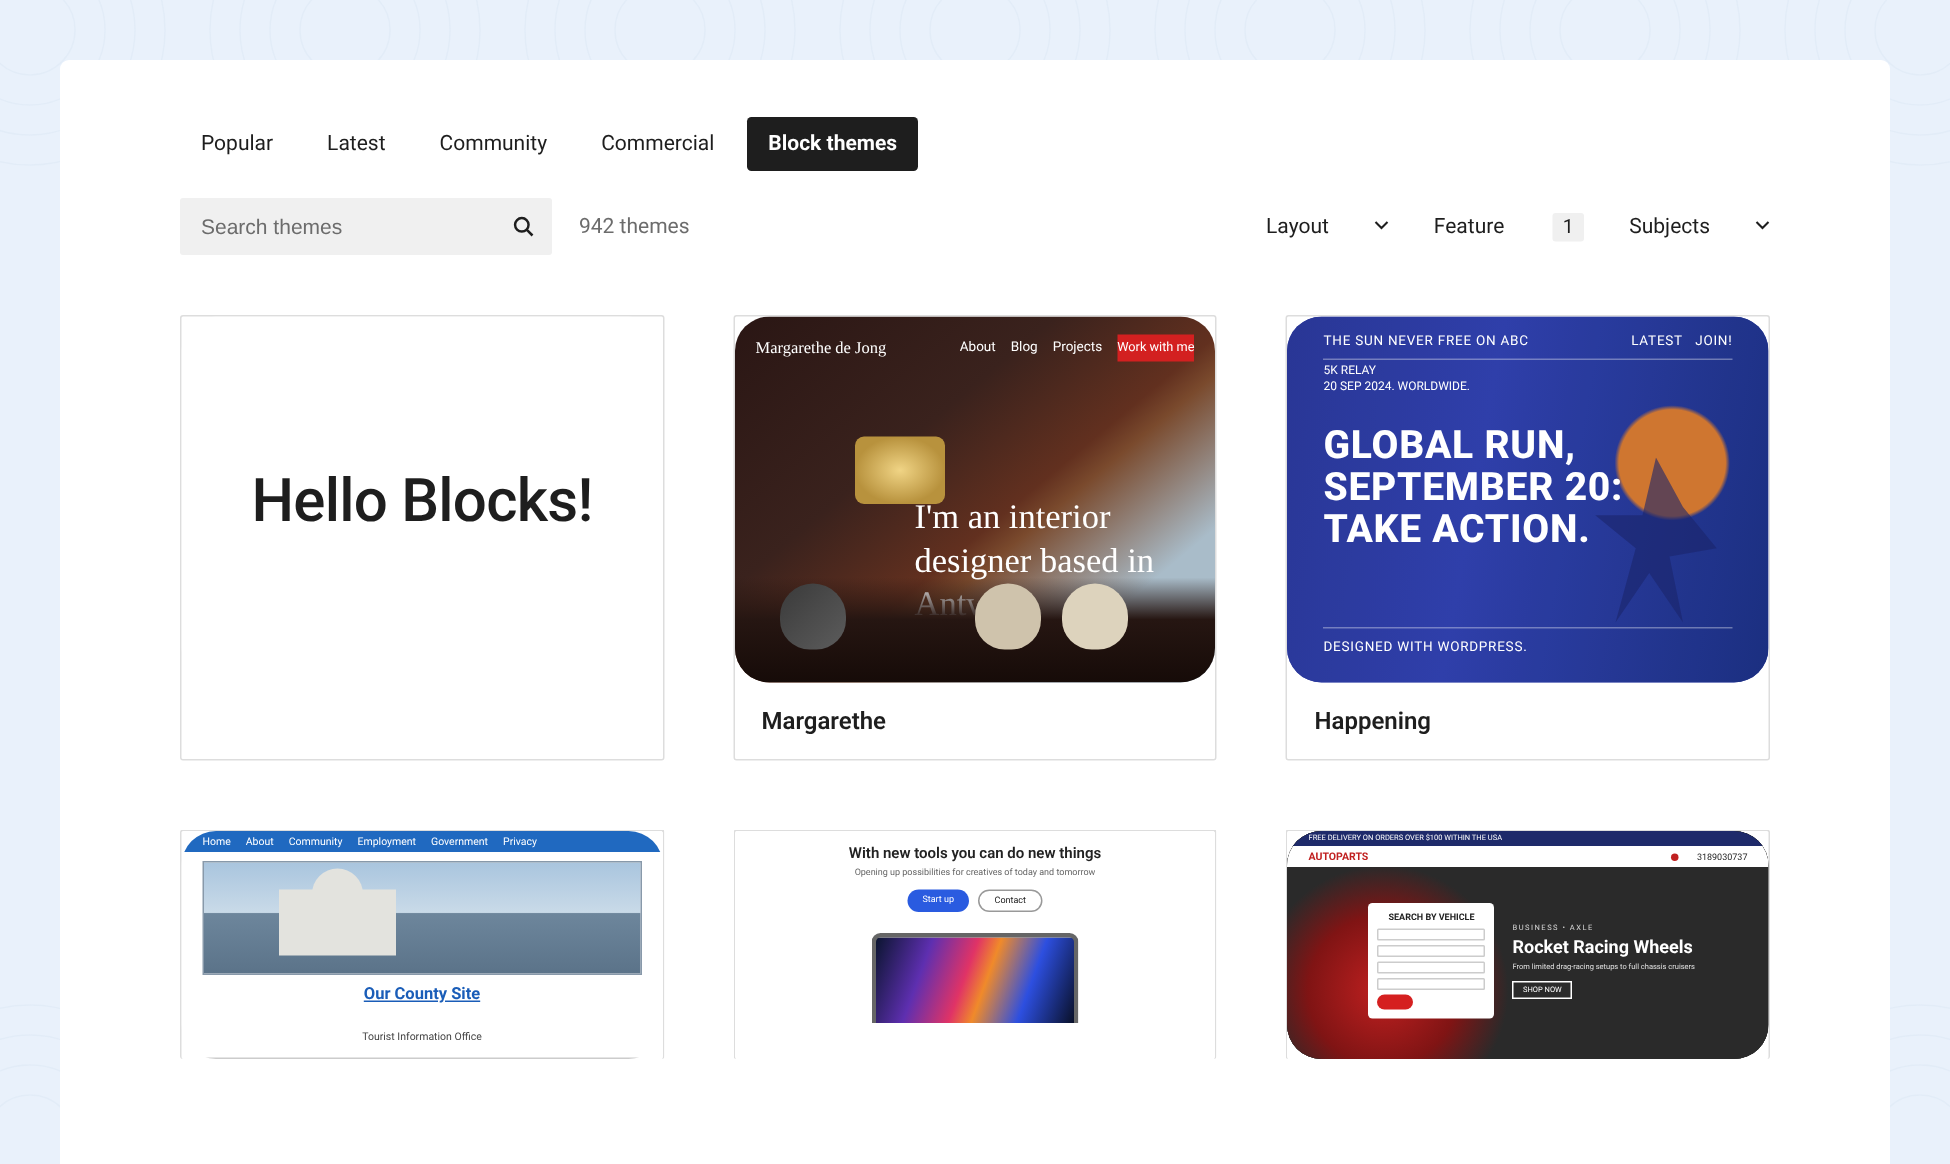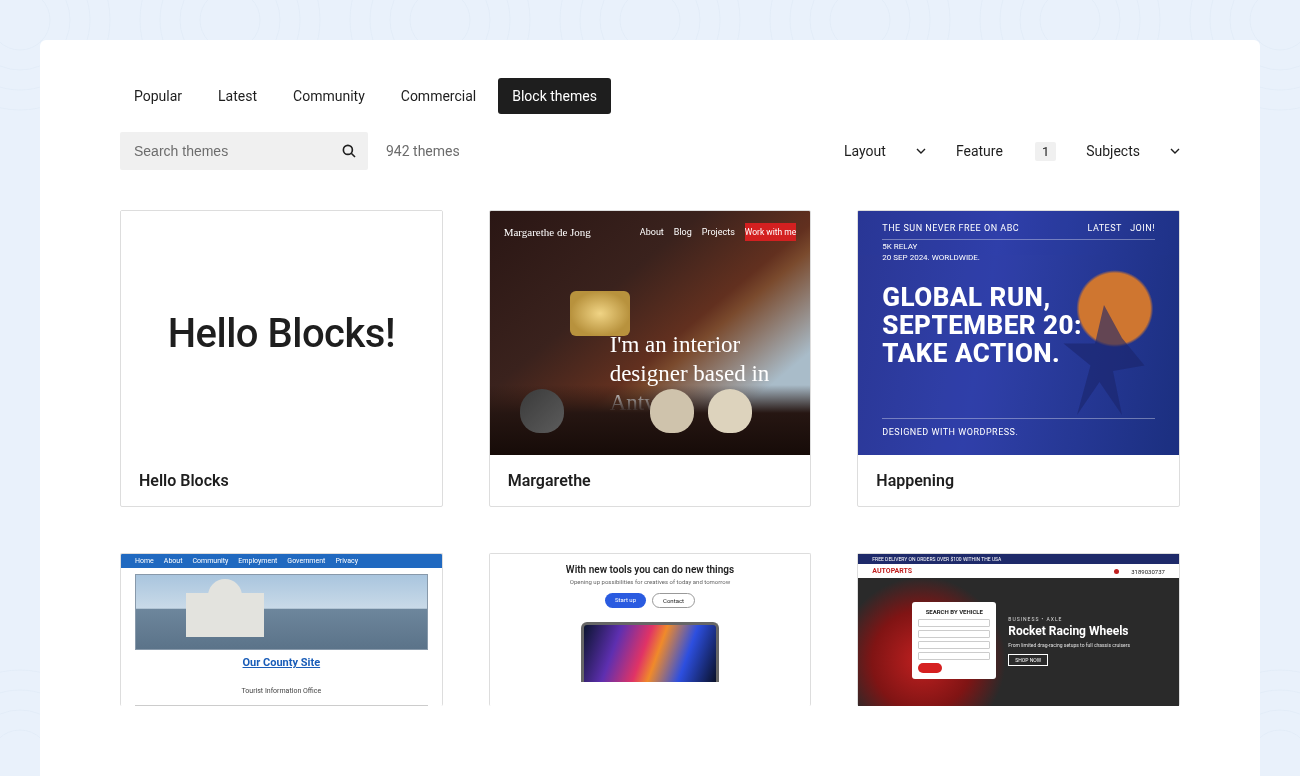--- a/index.html
+++ b/index.html
@@ -37,21 +37,21 @@
   .tab {
     font-size: 14px;
     color: #1e1e1e;
     padding: 10px 14px;
     border-radius: 3px;
     cursor: pointer;
   }
   .tab.active {
     background: #1e1e1e;
     color: #fff;
-    font-weight: 400;
+    font-weight: 700;
   }
   .toolbar {
     display: flex;
     align-items: center;
     margin-bottom: 40px;
   }
   .search-wrap {
     display: flex;
     align-items: center;
     background: #f0f0f0;
@@ -104,20 +104,21 @@
     border: 1px solid #ddd;
     border-radius: 2px;
     overflow: hidden;
     cursor: pointer;
   }
   .preview {
     height: 244px;
     position: relative;
     overflow: hidden;
     background: #fff;
+    border-radius: 23px;
   }
   .card-title-bar {
     padding: 16px 18px;
     font-size: 16px;
     font-weight: 600;
     color: #1e1e1e;
   }
 
   
   .t1 { display: flex; align-items: center; justify-content: center; background: #fff; }
@@ -335,21 +336,20 @@
       </span>
     </div>
   </div>
 
   <div class="grid">
 
     <div class="card">
       <div class="preview t1">
         <div class="big">Hello Blocks!</div>
       </div>
-      <div class="card-title-bar">Hello Blocks</div>
     </div>
 
     <div class="card">
       <div class="preview t2">
         <div class="nav">
           <span class="brand">Margarethe de Jong</span>
           <span class="sp"></span>
           <span class="m">About</span>
           <span class="m">Blog</span>
           <span class="m">Projects</span>

